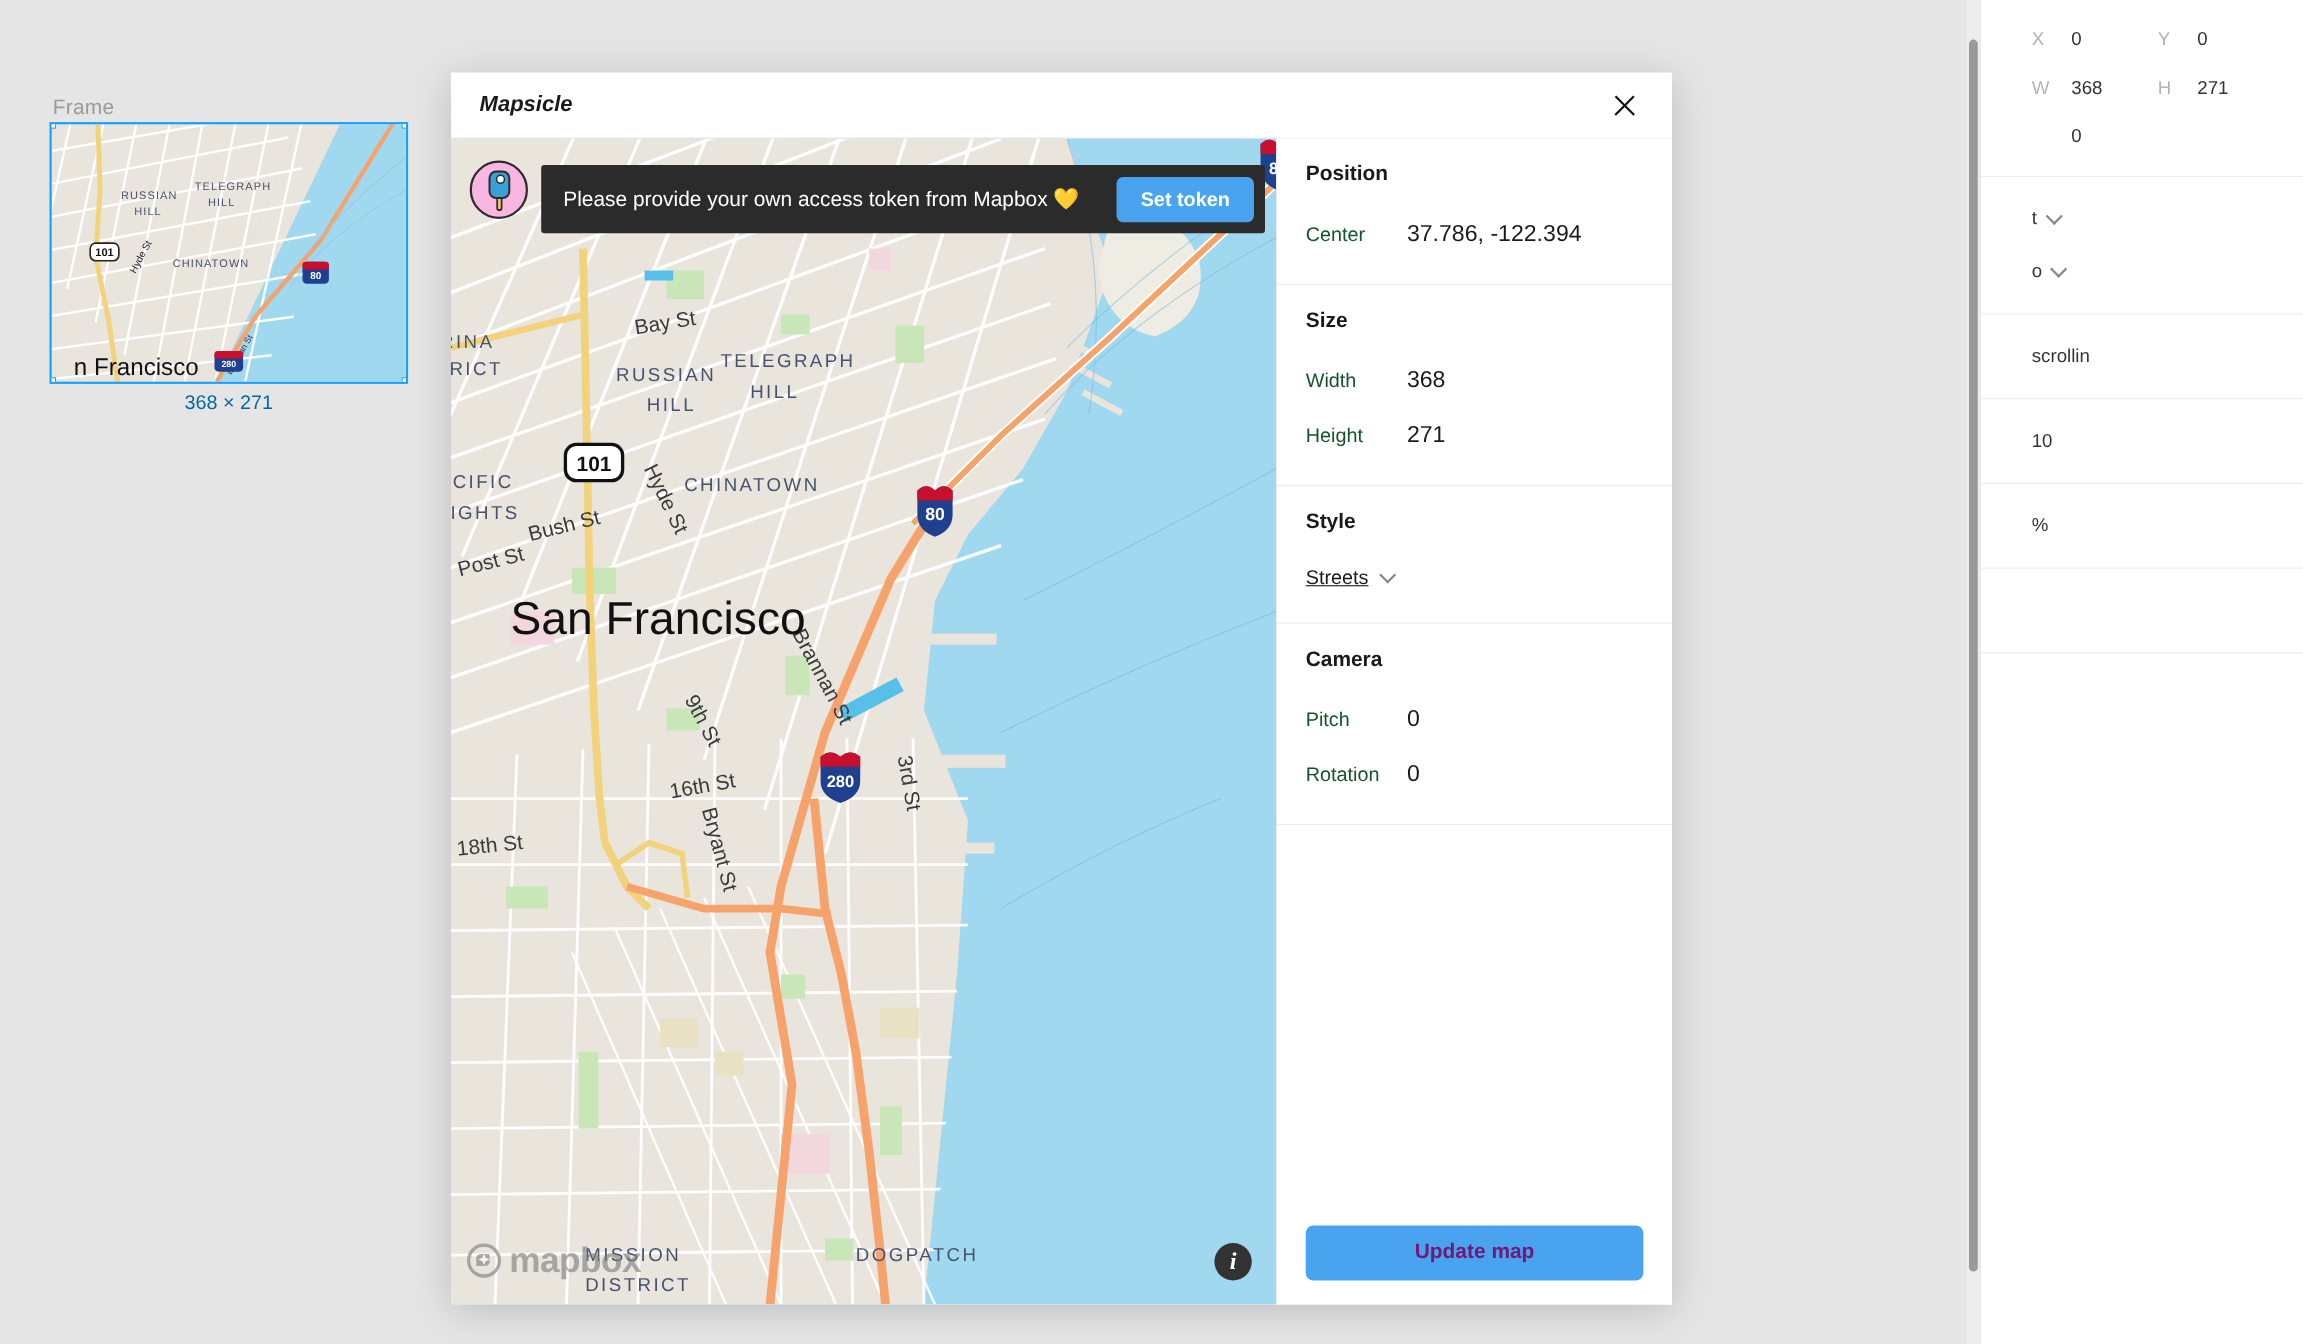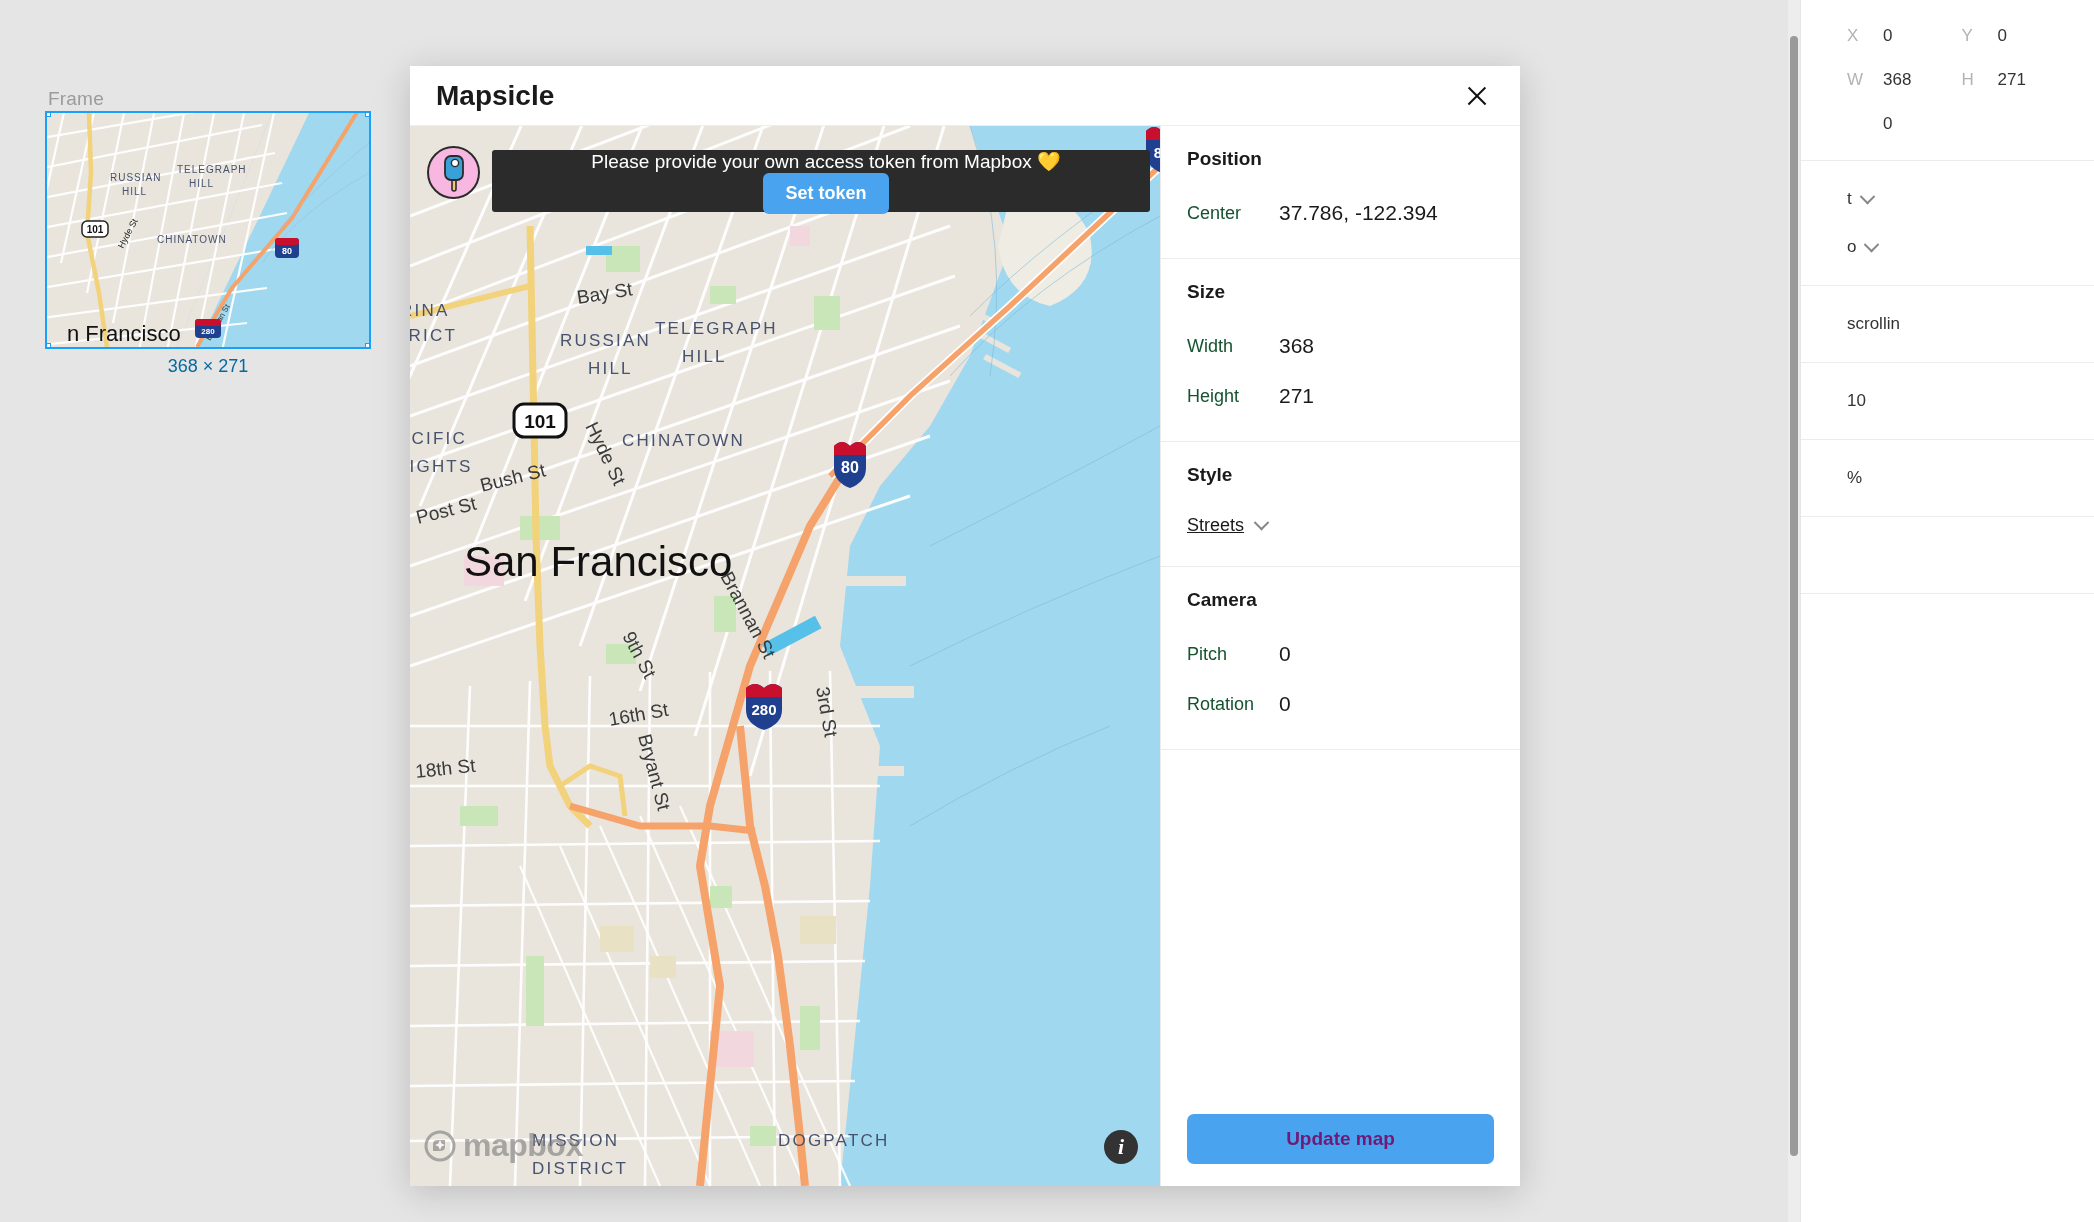--- a/index.html
+++ b/index.html
@@ -72,21 +72,21 @@
     display: flex; flex-direction: column;
     overflow: hidden;
   }
   #modal-header {
     height: 60px; flex: none;
     display: flex; align-items: center; justify-content: space-between;
     padding: 0 26px 0 26px;
     border-bottom: 1px solid #eee;
     background: #fff;
   }
-  #modal-title { font-size: 28px; font-weight: 700; color: #1a1a1a; }
+  #modal-title { font-size: 20px; font-weight: 700; color: #1a1a1a; font-style: italic; }
   #close-btn {
     width: 34px; height: 34px; border: 0; background: transparent;
     cursor: pointer; position: relative; padding: 0;
   }
   #close-btn:before, #close-btn:after {
     content: ""; position: absolute; left: 5px; top: 16px;
     width: 24px; height: 2.3px; background: #111;
   }
   #close-btn:before { transform: rotate(45deg); }
   #close-btn:after  { transform: rotate(-45deg); }
@@ -95,21 +95,21 @@
 
   
   #map-pane { position: relative; width: 750px; flex: none; overflow: hidden; background: #a0d8ef; }
   #map-svg { position: absolute; left: 0; top: 0; }
 
   
   #token-banner {
     position: absolute; left: 82px; top: 24px; right: 10px;
     height: 62px; background: #2b2b2b; border-radius: 3px;
     display: flex; align-items: center; justify-content: space-between;
-    padding: 0 10px 0 20px; z-index: 6; flex-direction: column;
+    padding: 0 10px 0 20px; z-index: 6;
   }
   #banner-text { color: #fff; font-size: 19px; white-space: nowrap; }
   #set-token-btn {
     background: #4aa3ef; color: #fff; border: 0; border-radius: 6px;
     font-size: 18px; font-weight: 700; padding: 10px 22px; cursor: pointer;
     font-family: "Liberation Sans", sans-serif;
   }
   #popsicle-badge {
     position: absolute; left: 17px; top: 20px; width: 53px; height: 53px;
     border-radius: 50%; background: #f8b7e0; border: 2.5px solid #2b2b2b;

